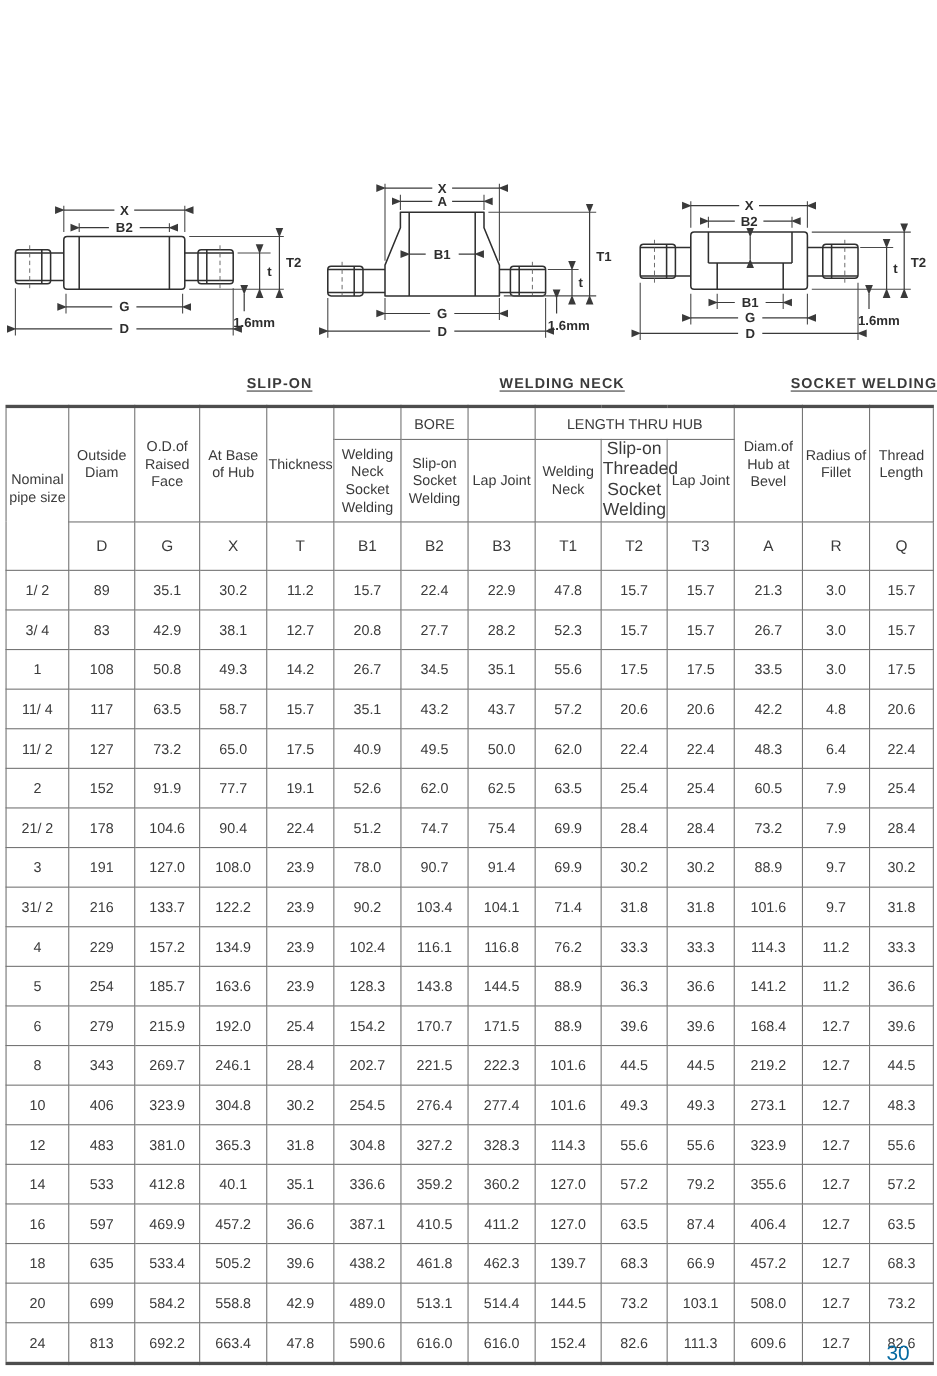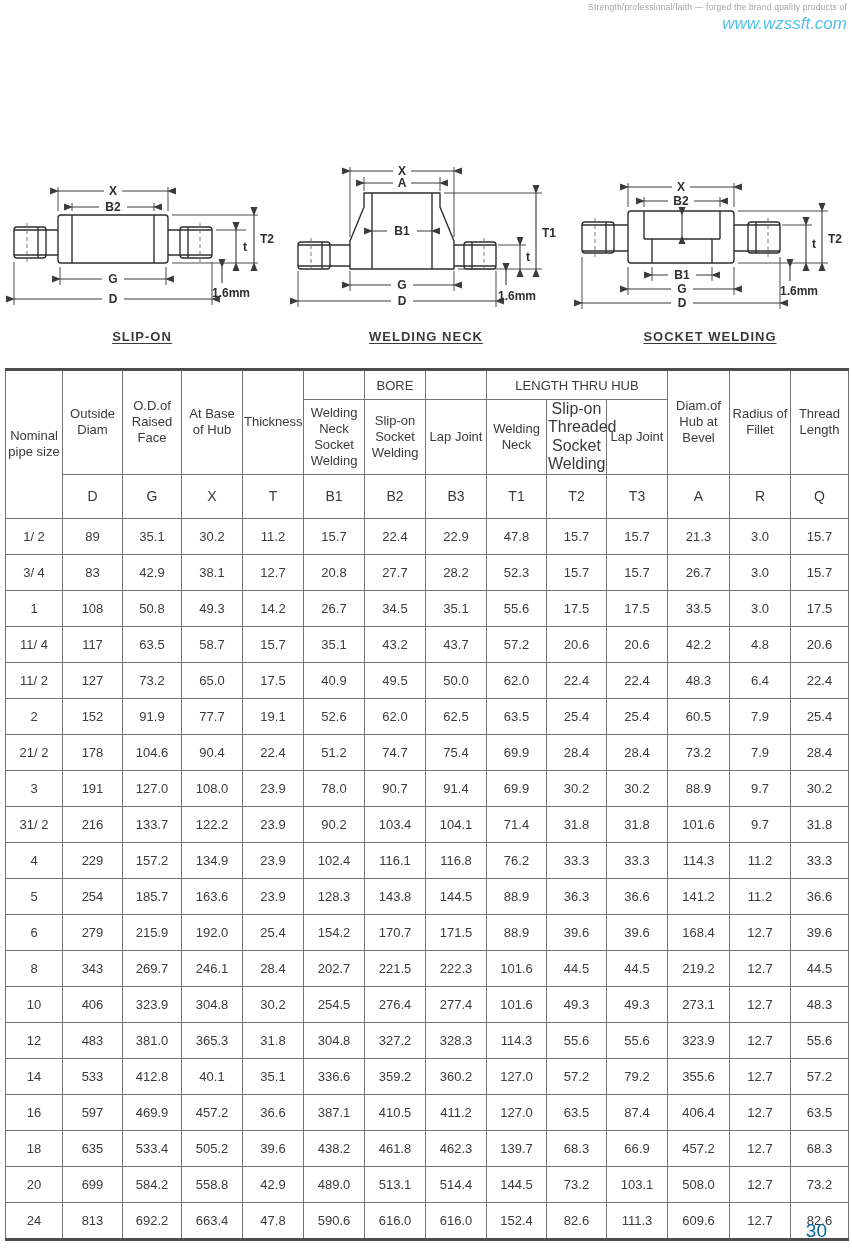--- a/index.html
+++ b/index.html
@@ -11,22 +11,22 @@
   .tagline { font-size:8.5px; color:#a3a3a3; letter-spacing:0.2px; }
   .website { font-size:17px; font-style:italic; color:#55bfe8; margin-top:2px; }
 
   
   .title { position:absolute; left:8px; top:22px; margin:0; font-size:36px; font-weight:normal; color:#3a3538; letter-spacing:0.5px; }
 
   
   .diagrams { position:absolute; top:163px; left:0; width:852px; display:flex; justify-content:space-between; }
   .diagram { width:284px; text-align:center; }
   .diagram svg { display:block; width:284px; height:158px; }
-  .caption { margin-top:8px; font-size:13px; font-weight:bold; letter-spacing:1px; color:#3a3a3a;
-             text-decoration:underline; text-underline-offset:2px; }
+  .caption { margin-top:20px; font-size:13px; font-weight:bold; letter-spacing:1px; color:#3a3a3a;
+             text-decoration:underline; text-underline-offset:2px;text-align:right; }
 
   svg .ol   { stroke:#2f2f2f; stroke-width:1.4; fill:none; stroke-linejoin:round; }
   svg .ext  { stroke:#4a4a4a; stroke-width:1; }
   svg .dim  { stroke:#3a3a3a; stroke-width:1.1; }
   svg .cl   { stroke:#6a6a6a; stroke-width:0.9; stroke-dasharray:4 3; }
   svg text  { font-family:"Liberation Sans", sans-serif; font-size:12px; font-weight:bold; fill:#2e2e2e; text-anchor:middle; }
   svg text.side { text-anchor:start; }
   svg .lbg  { fill:#ffffff; stroke:none; }
 
   
@@ -43,24 +43,20 @@
   tr.r-letter th { font-size:14px; }
   .flange-table td { font-size:13px; height:35px; }
 
   .page-num { position:absolute; top:1220px; right:25px; font-size:19px; color:#0369a1; }
 </style>
 </head>
 <body>
 
 <div class="page">
 
-  <div class="topbar">
-    <div class="tagline">Strength/professional/faith — forged the brand quality products of</div>
-    <div class="website">www.wzssft.com</div>
-  </div>
 
 
   <div class="diagrams">
 
     <div class="diagram">
       <svg viewBox="0 0 284 158">
         <defs>
           <marker id="as" viewBox="0 0 10 10" refX="1" refY="5" markerWidth="8" markerHeight="8" orient="auto-start-reverse">
             <path d="M0,5 L10,1 L10,9 z" fill="#3a3a3a"></path>
           </marker>

